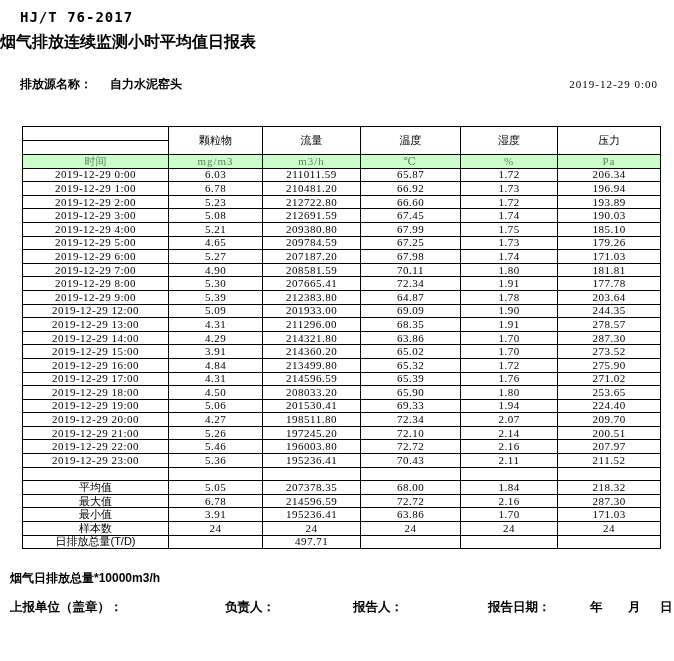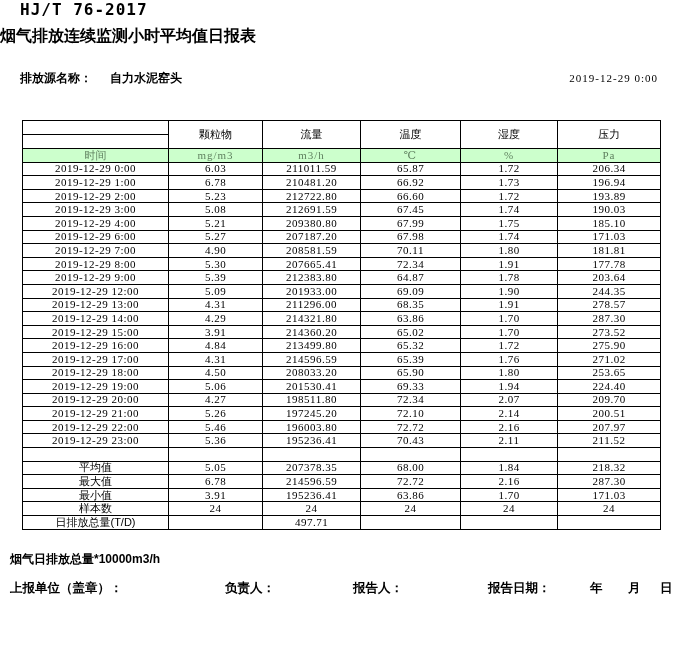--- a/index.html
+++ b/index.html
@@ -5,22 +5,23 @@
   * { box-sizing: border-box; }
   html, body {
     margin: 0; padding: 0;
     width: 674px; height: 661px;
     background: #ffffff;
     color: #000000;
     font-family: "Liberation Sans", "DejaVu Sans", sans-serif;
     overflow: hidden;
   }
   .doc-standard {
+    padding-top: 9px;
     margin-left: 20px;
-    font-size: 16px;
+    font-size: 14px;
     font-weight: bold;
     font-family: "DejaVu Sans Mono", monospace;
     letter-spacing: 1px;
   }
   .doc-title {
     margin-top: 7px;
     text-align: left;
     font-size: 16px;
     font-weight: bold;
   }
@@ -189,20 +190,28 @@
 
       <tr>
         <td class="cell-time">2019-12-29 4:00</td>
         <td class="cell-num">5.21</td>
         <td class="cell-num">209380.80</td>
         <td class="cell-num">67.99</td>
         <td class="cell-num">1.75</td>
         <td class="cell-num">185.10</td>
       </tr>
 
+      <tr>
+        <td class="cell-time">2019-12-29 5:00</td>
+        <td class="cell-num">4.65</td>
+        <td class="cell-num">209784.59</td>
+        <td class="cell-num">67.25</td>
+        <td class="cell-num">1.73</td>
+        <td class="cell-num">179.26</td>
+      </tr>
 
       <tr>
         <td class="cell-time">2019-12-29 6:00</td>
         <td class="cell-num">5.27</td>
         <td class="cell-num">207187.20</td>
         <td class="cell-num">67.98</td>
         <td class="cell-num">1.74</td>
         <td class="cell-num">171.03</td>
       </tr>
 

